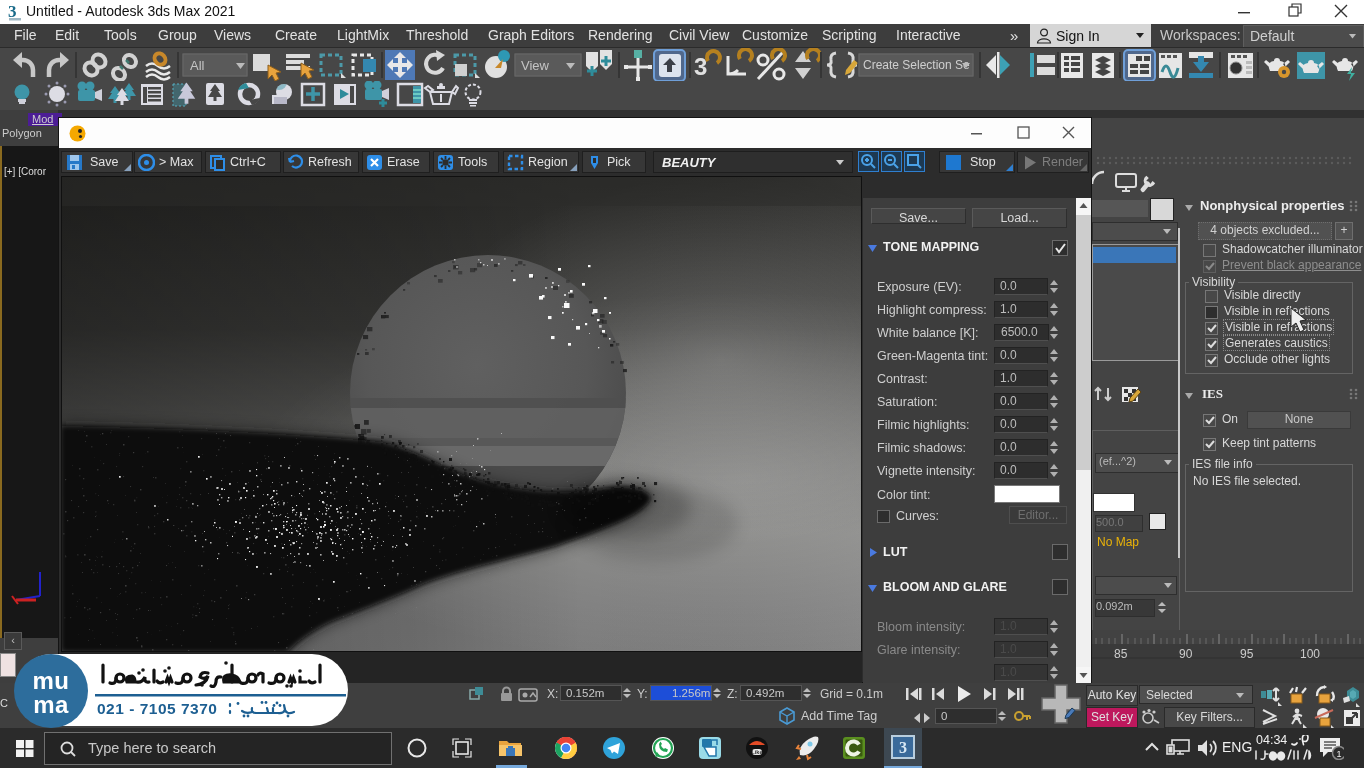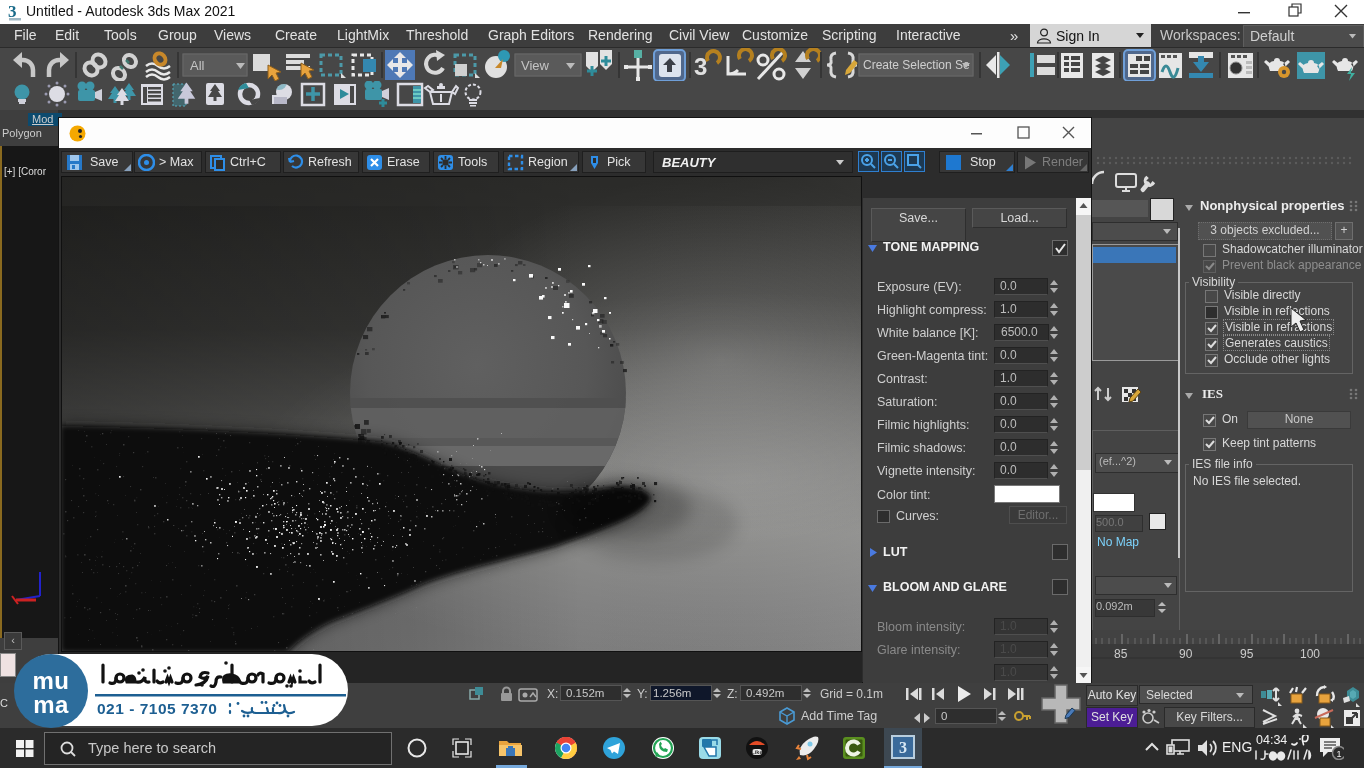--- a/index.html
+++ b/index.html
@@ -405,21 +405,21 @@
         <rect x="-4" y="8" width="8" height="2" fill="#dcdce4"></rect>
         <rect x="-3" y="11" width="6" height="1.5" fill="#dcdce4"></rect>
   </g>
 </svg>
 </div>
 <div class="abs" id="mainarea">
 
   <div class="abs" style="left:0;top:0;width:1364px;height:8px;background:#313131;"></div>
 
   <div class="abs" style="left:0;top:0;width:58px;height:573px;background:#3e3e3e;">
-    <div class="abs" style="left:28px;top:3px;width:30px;height:13px;background:#0c4a6e;color:#ccc;font-size:11px;padding-left:4px;text-decoration:underline;">Mod</div>
+    <div class="abs" style="left:28px;top:3px;width:30px;height:13px;background:#4c1d95;color:#ccc;font-size:11px;padding-left:4px;text-decoration:underline;">Mod</div>
     <div class="abs" style="left:2px;top:17px;color:#ccc;font-size:11px;">Polygon</div>
     <div class="abs" style="left:0px;top:36px;width:58px;height:492px;background:#171717;border-left:2px solid #8a6a1f;">
       <div class="abs" style="left:2px;top:20px;color:#ddd;font-size:10px;white-space:nowrap;">[+] [Coror</div>
       <svg class="abs" style="left:8px;top:420px" width="46" height="40">
         <path d="M30 6 v24 M30 30 l-24 4" stroke="#2222cc" stroke-width="2" fill="none"></path>
         <path d="M6 34 h20" stroke="#cc2222" stroke-width="3"></path>
         <path d="M2 30 l6 8" stroke="#cc2222" stroke-width="2"></path>
       </svg>
     </div>
     <div class="abs" style="left:4px;top:522px;width:16px;height:16px;background:#3a3a3a;border:1px solid #5a5a5a;color:#bbb;font-size:11px;text-align:center;line-height:14px;">‹</div>
@@ -559,21 +559,21 @@
       </svg>
       <div class="abs" style="left:0;top:232px;width:86px;height:208px;border:1px solid #5e5e5e;">
         <div class="abs" style="left:2px;top:22px;width:80px;height:17px;background:#4c4c4c;border:1px solid #2e2e2e;color:#bbb;font-size:11px;padding:1px 0 0 3px;">(ef...^2)
           <svg class="abs" style="left:68px;top:6px" width="10" height="7">
               <path d="M0 0 l8 0 -4 5 z" fill="#bbb"></path>
             </svg>
         </div>
         <div class="abs" style="left:0px;top:62px;width:40px;height:17px;background:#fff;border:1px solid #333;"></div>
         <div class="abs" style="left:2px;top:84px;width:46px;height:15px;background:#404040;border:1px solid #2e2e2e;color:#777;font-size:11px;">500.0</div>
         <div class="abs" style="left:56px;top:82px;width:15px;height:15px;background:#e8e8e8;border:1px solid #222;"></div>
-        <div class="abs" style="left:4px;top:104px;color:#7dd3fc;font-size:12px;">No Map</div>
+        <div class="abs" style="left:4px;top:104px;color:#eab308;font-size:12px;">No Map</div>
         <div class="abs" style="left:2px;top:145px;width:80px;height:17px;background:#4c4c4c;border:1px solid #2e2e2e;">
           <svg class="abs" style="left:68px;top:6px" width="10" height="7">
               <path d="M0 0 l8 0 -4 5 z" fill="#bbb"></path>
             </svg>
         </div>
         <div class="abs" style="left:2px;top:168px;width:58px;height:16px;background:#383838;border:1px solid #2e2e2e;color:#bbb;font-size:11px;">0.092m</div>
         <svg class="abs" style="left:64px;top:170px" width="10" height="13">
             <path d="M1 5 l4 -4 4 4 z M1 8 l4 4 4 -4 z" fill="#bbb"></path>
           </svg>
       </div>
@@ -586,30 +586,30 @@
         </svg>
       <div class="abs" style="left:17px;top:0px;font-weight:bold;font-size:13px;color:#ececec;">Nonphysical properties</div>
       <svg class="abs" style="left:166px;top:2px" width="10" height="12" fill="#777">
           <circle cx="2" cy="2" r="1.3"></circle>
           <circle cx="7" cy="2" r="1.3"></circle>
           <circle cx="2" cy="6" r="1.3"></circle>
           <circle cx="7" cy="6" r="1.3"></circle>
           <circle cx="2" cy="10" r="1.3"></circle>
           <circle cx="7" cy="10" r="1.3"></circle>
         </svg>
-      <div class="abs" style="left:15px;top:24px;width:132px;height:16px;background:#515151;border:1px dotted #6e6e6e;text-align:center;color:#d0d0d0;">3 objects excluded...</div>
+      <div class="abs" style="left:15px;top:24px;width:132px;height:16px;background:#515151;border:1px dotted #6e6e6e;text-align:center;color:#d0d0d0;">4 objects excluded...</div>
       <div class="abs" style="left:152px;top:24px;width:16px;height:16px;background:#515151;border:1px solid #6e6e6e;text-align:center;line-height:15px;color:#d0d0d0;">+</div>
       <div class="abs" style="left:20px;top:46px;width:11px;height:11px;background:#484848;border:1px solid #777;"></div>
       <div class="abs" style="left:39px;top:44px;">Shadowcatcher illuminator</div>
       <div class="abs" style="left:20px;top:62px;width:11px;height:11px;background:#484848;border:1px solid #5e5e5e;">
         <svg width="11" height="11">
             <path d="M2 5 l3 3 5 -6" stroke="#8a8a8a" stroke-width="2" fill="none"></path>
           </svg>
       </div>
-      <div class="abs" style="left:39px;top:60px;color:#8e8e8e;">Prevent black appearance</div>
+      <div class="abs" style="left:39px;top:60px;color:#8e8e8e;text-decoration:underline;">Prevent black appearance</div>
       <div class="abs" style="left:2px;top:84px;width:166px;height:90px;border:1px solid #646464;"></div>
       <div class="abs" style="left:6px;top:77px;background:#444;padding:0 3px;">Visibility</div>
       <div class="abs" style="left:22px;top:92px;width:11px;height:11px;background:#484848;border:1px solid #777;"></div>
       <div class="abs" style="left:41px;top:90px;">Visible directly</div>
       <div class="abs" style="left:22px;top:108px;width:11px;height:11px;background:#2e2e2e;border:1px solid #777;"></div>
       <div class="abs" style="left:41px;top:106px;">Visible in reflections</div>
       <div class="abs" style="left:22px;top:124px;width:11px;height:11px;background:#484848;border:1px solid #777;">
         <svg width="11" height="11">
             <path d="M2 5 l3 3 5 -6" stroke="#ddd" stroke-width="2" fill="none"></path>
           </svg>
@@ -2361,21 +2361,21 @@
             <rect x="391" y="299" width="0.7" height="0.7" fill="#e8e8e8" opacity="0.51"></rect>
             <rect x="401" y="314" width="0.9" height="0.9" fill="#e8e8e8" opacity="0.55"></rect>
             <rect x="420" y="322" width="1.6" height="1.6" fill="#e8e8e8" opacity="0.50"></rect>
           </g>
 <rect x="0.5" y="0.5" width="800" height="475" fill="none" stroke="#101010"></rect>
 </svg>
       </div>
     <div class="abs" style="left:2px;top:534px;width:801px;height:31px;background:#242424;"></div>
 
     <div class="abs" id="vfbpanel" style="left:804px;top:80px;width:228px;height:486px;background:#3d3d3d;">
-      <div class="abs" style="left:8px;top:10px;width:95px;height:34px;background:#454545;border:1px solid #5a5a5a;border-bottom-color:#2e2e2e;border-right-color:#2e2e2e;box-sizing:border-box;text-align:center;color:#d8d8d8;font-size:12.5px;line-height:18px;">Save...</div>
+      <div class="abs" style="left:8px;top:10px;width:95px;height:16px;background:#454545;border:1px solid #5a5a5a;border-bottom-color:#2e2e2e;border-right-color:#2e2e2e;box-sizing:border-box;text-align:center;color:#d8d8d8;font-size:12.5px;line-height:18px;">Save...</div>
       <div class="abs" style="left:109px;top:10px;width:95px;height:20px;background:#454545;border:1px solid #5a5a5a;border-bottom-color:#2e2e2e;border-right-color:#2e2e2e;box-sizing:border-box;text-align:center;color:#d8d8d8;font-size:12.5px;line-height:18px;">Load...</div>
       <svg class="abs" style="left:5px;top:46px" width="11" height="10">
           <path d="M0 1 l9 0 -4.5 7 z" fill="#4a7ae0"></path>
         </svg>
       <div class="abs" style="left:20px;top:42px;font-weight:bold;font-size:12.5px;color:#f2f2f2;">TONE MAPPING</div>
       <div class="chk15" style="left:189px;top:42px;"><svg width="14" height="14">
             <path d="M3 7 l3 4 6 -8" stroke="#e8e8e8" stroke-width="2" fill="none"></path>
           </svg></div>
       <div class="vlbl" style="top:82px;">Exposure (EV):</div>
         <div class="vbox" style="top:80px;">0.0</div>
@@ -2460,21 +2460,21 @@
       <rect x="1" y="3" width="18" height="12" rx="2" fill="none" stroke="#aaa" stroke-width="1.5"></rect>
       <circle cx="7" cy="9" r="2.5" fill="#aaa"></circle>
       <path d="M12 11 l3 -4 3 4" stroke="#aaa" stroke-width="1.5" fill="none"></path>
     </svg>
   <span class="abs" style="left:547px;top:4px;color:#ccc;font-size:12px;">X:</span>
   <div class="abs" style="left:560px;top:2px;width:62px;height:16px;background:#2e2e2e;border:1px solid #555;color:#c8c8c8;font-size:11.5px;padding:1px 0 0 5px;box-sizing:border-box;">0.152m</div>
   <svg class="abs" style="left:622px;top:3px" width="10" height="14">
       <path d="M1 6 l4 -4 4 4 z M1 8 l4 4 4 -4 z" fill="#bbb"></path>
     </svg>
   <span class="abs" style="left:637px;top:4px;color:#ccc;font-size:12px;">Y:</span>
-  <div class="abs" style="left:650px;top:2px;width:62px;height:16px;background:#0f172a;border:1px solid #555;color:#c8c8c8;font-size:11.5px;padding:1px 0 0 2px;box-sizing:border-box;">1.256m</div>
+  <div class="abs" style="left:650px;top:2px;width:62px;height:16px;background:#1d4ed8;border:1px solid #555;color:#c8c8c8;font-size:11.5px;padding:1px 0 0 21px;box-sizing:border-box;">1.256m</div>
   <svg class="abs" style="left:712px;top:3px" width="10" height="14">
       <path d="M1 6 l4 -4 4 4 z M1 8 l4 4 4 -4 z" fill="#bbb"></path>
     </svg>
   <span class="abs" style="left:727px;top:4px;color:#ccc;font-size:12px;">Z:</span>
   <div class="abs" style="left:740px;top:2px;width:62px;height:16px;background:#2e2e2e;border:1px solid #555;color:#c8c8c8;font-size:11.5px;padding:1px 0 0 5px;box-sizing:border-box;">0.492m</div>
   <svg class="abs" style="left:802px;top:3px" width="10" height="14">
       <path d="M1 6 l4 -4 4 4 z M1 8 l4 4 4 -4 z" fill="#bbb"></path>
     </svg>
   <span class="abs" style="left:820px;top:4px;color:#ccc;font-size:12px;">Grid = 0.1m</span>
   <svg class="abs" style="left:778px;top:24px" width="18" height="18">
@@ -2511,21 +2511,21 @@
   <svg class="abs" style="left:1040px;top:0" width="42" height="44">
     <path d="M15 2 h12 v13 h13 v12 h-13 v13 h-12 v-13 h-13 v-12 h13 z" fill="#b8b8b8" stroke="#666" stroke-width="1.5"></path>
     <path d="M26 32 l6 -7 3 2.5 -6 7 -4 1 z" fill="#4a7ab8" stroke="#1a3a58"></path>
   </svg>
   <div class="abs" style="left:1086px;top:2px;width:50px;height:19px;background:#484848;border:1px solid #2a2a2a;color:#e0e0e0;font-size:12px;text-align:center;line-height:18px;">Auto Key</div>
   <div class="abs" style="left:1139px;top:2px;width:114px;height:19px;background:#505050;border:1px solid #2a2a2a;color:#d8d8d8;font-size:12px;padding-left:6px;line-height:18px;box-sizing:border-box;">Selected
     <svg class="abs" style="left:96px;top:7px" width="10" height="7">
         <path d="M0 0 l8 0 -4 5 z" fill="#bbb"></path>
       </svg>
   </div>
-  <div class="abs" style="left:1086px;top:24px;width:50px;height:19px;background:#4c1d95;border:1px solid #2a2a2a;color:#e0e0e0;font-size:12px;text-align:center;line-height:18px;">Set Key</div>
+  <div class="abs" style="left:1086px;top:24px;width:50px;height:19px;background:#be185d;border:1px solid #2a2a2a;color:#e0e0e0;font-size:12px;text-align:center;line-height:18px;">Set Key</div>
   <svg class="abs" style="left:1140px;top:25px" width="22" height="18">
       <circle cx="8" cy="10" r="5" fill="none" stroke="#ccc" stroke-width="1.6"></circle>
       <circle cx="4" cy="4" r="1.6" fill="#ccc"></circle>
       <circle cx="9" cy="2.5" r="1.6" fill="#ccc"></circle>
       <circle cx="14" cy="4" r="1.6" fill="#ccc"></circle>
       <path d="M14 12 l5 3" stroke="#ccc" stroke-width="1.6"></path>
     </svg>
   <div class="abs" style="left:1164px;top:24px;width:89px;height:19px;background:#484848;border:1px solid #2a2a2a;color:#d8d8d8;font-size:12px;text-align:center;line-height:18px;">Key Filters...</div>
   <svg class="abs" style="left:1260px;top:1px" width="104" height="44">
     <g transform="translate(0,2)">

